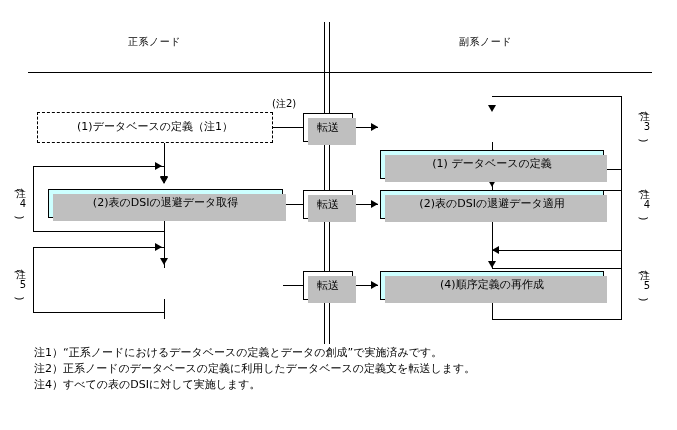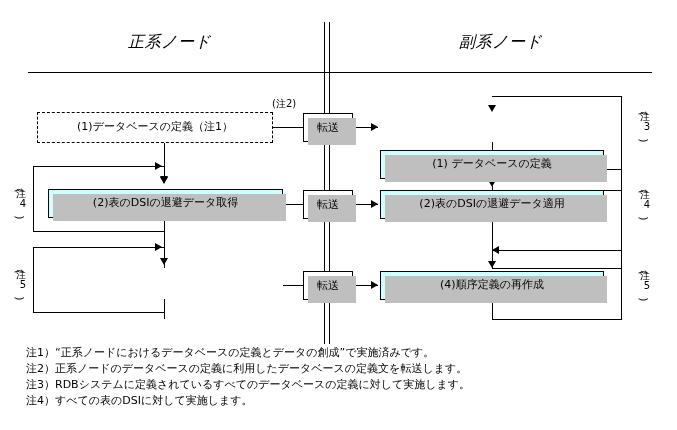--- a/index.html
+++ b/index.html
@@ -18,25 +18,24 @@
   .stage {
     position: absolute;
     left: 0; top: 0;
     width: 677px;
     height: 430px;
   }
 
   
   .col-title {
     position: absolute;
-    font-size: 16px;
+    font-size: 10px;
     line-height: 14px;
     white-space: nowrap;
     letter-spacing: 0.5px;
-    font-style: italic;
   }
   #title-primary { left: 128px; top: 35px; }
   #title-secondary { left: 459px; top: 35px; }
 
   .hrule {
     position: absolute;
     left: 28px;
     top: 72px;
     width: 624px;
     height: 0;
@@ -185,20 +184,21 @@
   .footnotes {
     position: absolute;
     left: 26px;
     top: 345px;
     width: 640px;
     font-size: 11px;
     line-height: 16px;
   }
   .footnotes div {
     white-space: nowrap;
+    margin-left: 8px;
   }
 </style>
 </head>
 <body>
 
 <div class="stage">
 
   <div class="col-title" id="title-primary">正系ノード</div>
   <div class="col-title" id="title-secondary">副系ノード</div>
 
@@ -307,17 +307,16 @@
 
   <div class="vnote" style="left:636px; top:264px;">
     <span class="paren">(</span>
     <span>注5</span>
     <span class="paren">)</span>
   </div>
 
   <div class="footnotes">
     <div>注1）“正系ノードにおけるデータベースの定義とデータの創成”で実施済みです。</div>
     <div>注2）正系ノードのデータベースの定義に利用したデータベースの定義文を転送します。</div>
-    <div>注3）RDBシステムに定義されているすべてのデータベースの定義に対して実施します。</div>
     <div>注4）すべての表のDSIに対して実施します。</div>
   </div>
 
 </div>
 
 </body></html>

